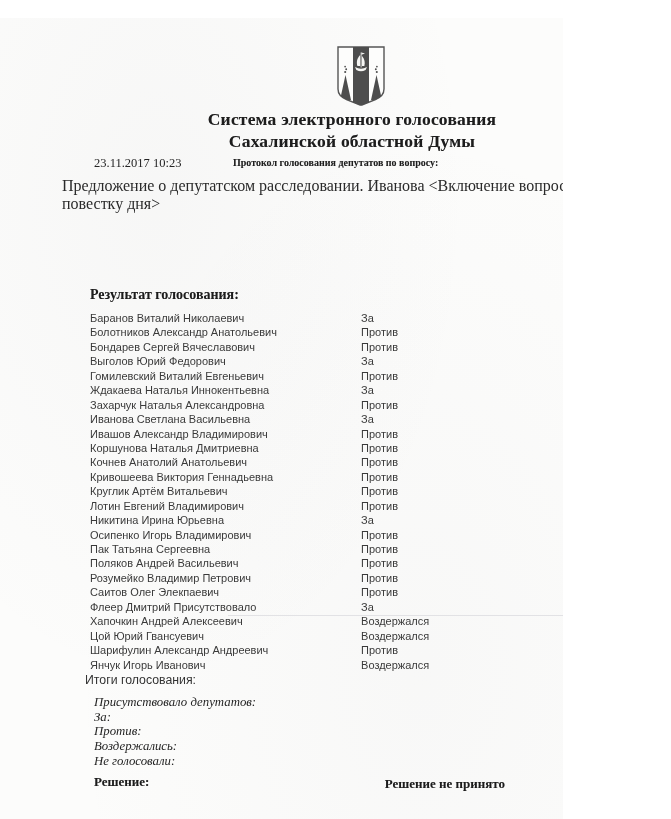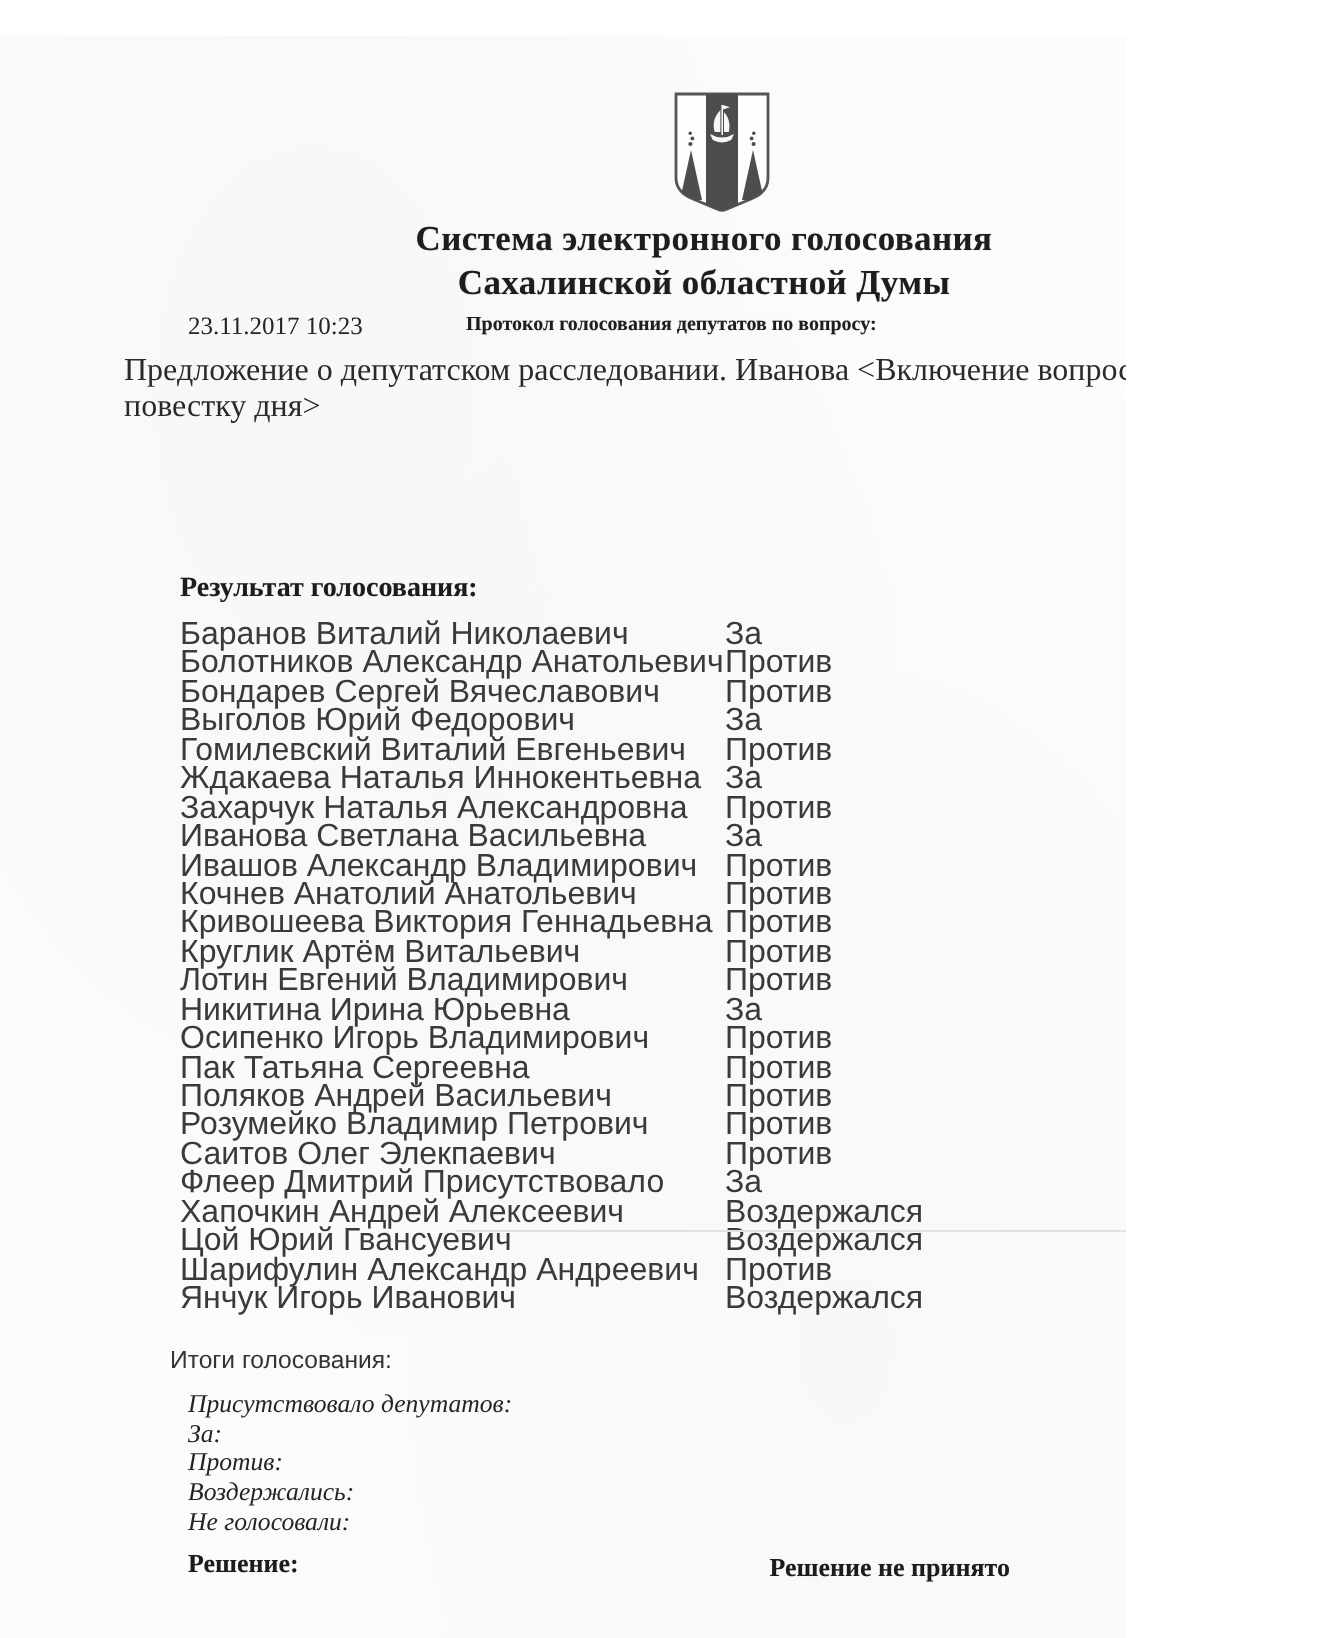--- a/index.html
+++ b/index.html
@@ -52,21 +52,21 @@
 
   .results-title{
     position:absolute; left:90px; top:269px;
     font-size:14px; font-weight:bold; color:#1c1c1c;
     text-shadow:0 0 0.4px rgba(40,40,40,0.3);
   }
 
   .vote-list{
     position:absolute; left:90px; top:293px; width:540px;
     font-family:"Liberation Sans", sans-serif;
-    font-size:16px; color:var(--ink-soft);
+    font-size:11px; color:var(--ink-soft);
   }
   .vote-row{height:14.45px; line-height:14.45px; white-space:nowrap;}
   .vote-row .name{display:inline-block; width:268px; vertical-align:top;}
   .vote-row .vote{display:inline-block; vertical-align:top;}
 
   .scan-line{
     position:absolute; left:228px; top:597px; width:443px; height:1px;
     background:#e2e2e5;
   }
 
@@ -186,20 +186,24 @@
       <div class="vote-row">
         <span class="name">Иванова Светлана Васильевна</span>
         <span class="vote">За</span>
       </div>
 
       <div class="vote-row">
         <span class="name">Ивашов Александр Владимирович</span>
         <span class="vote">Против</span>
       </div>
 
+      <div class="vote-row">
+        <span class="name">Коршунова Наталья Дмитриевна</span>
+        <span class="vote">Против</span>
+      </div>
 
       <div class="vote-row">
         <span class="name">Кочнев Анатолий Анатольевич</span>
         <span class="vote">Против</span>
       </div>
 
       <div class="vote-row">
         <span class="name">Кривошеева Виктория Геннадьевна</span>
         <span class="vote">Против</span>
       </div>

